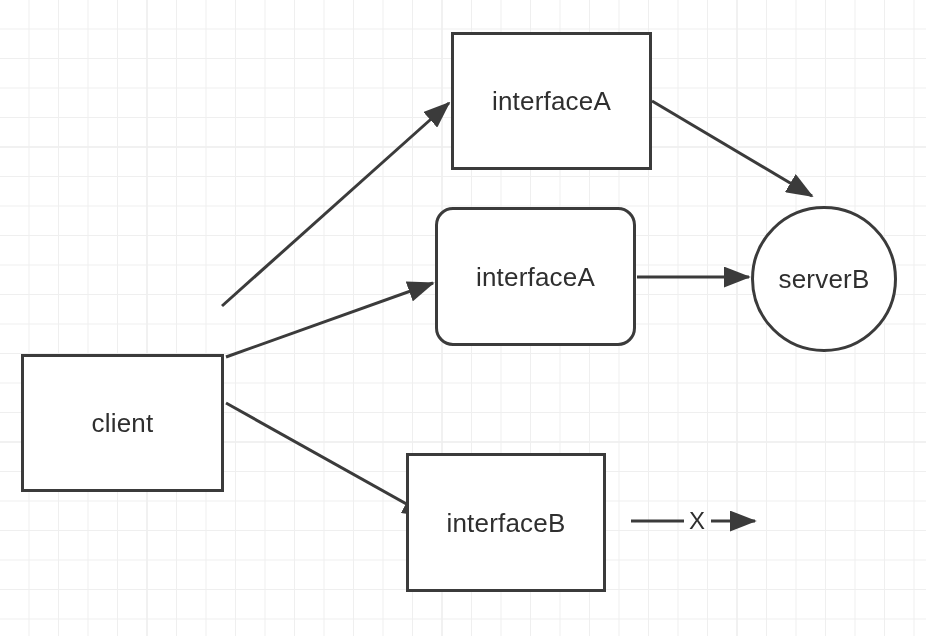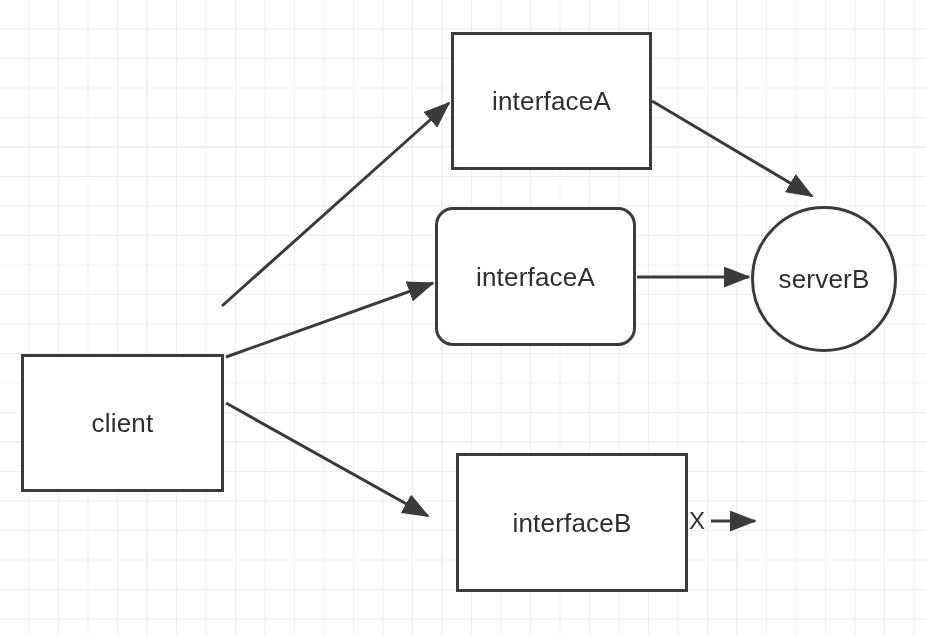--- a/index.html
+++ b/index.html
@@ -96,21 +96,21 @@
   </div>
 
   <div class="node node-rect" style="left:451px; top:32px; width:201px; height:138px;">
     <span class="node-label">interfaceA</span>
   </div>
 
   <div class="node node-rect" style="left:435px; top:207px; width:201px; height:139px;border-radius:18px;">
     <span class="node-label">interfaceA</span>
   </div>
 
-  <div class="node node-rect" style="left:456px; top:453px; width:232px; height:139px;">
+  <div class="node node-rect" style="left:406px; top:453px; width:200px; height:139px;">
     <span class="node-label">interfaceB</span>
   </div>
 
   <div class="node node-circle" style="left:751px; top:206px; width:146px; height:146px;">
     <span class="node-label">serverB</span>
   </div>
 
 
   <div class="edge-label" style="left:697px; top:521px;">X</div>
 

